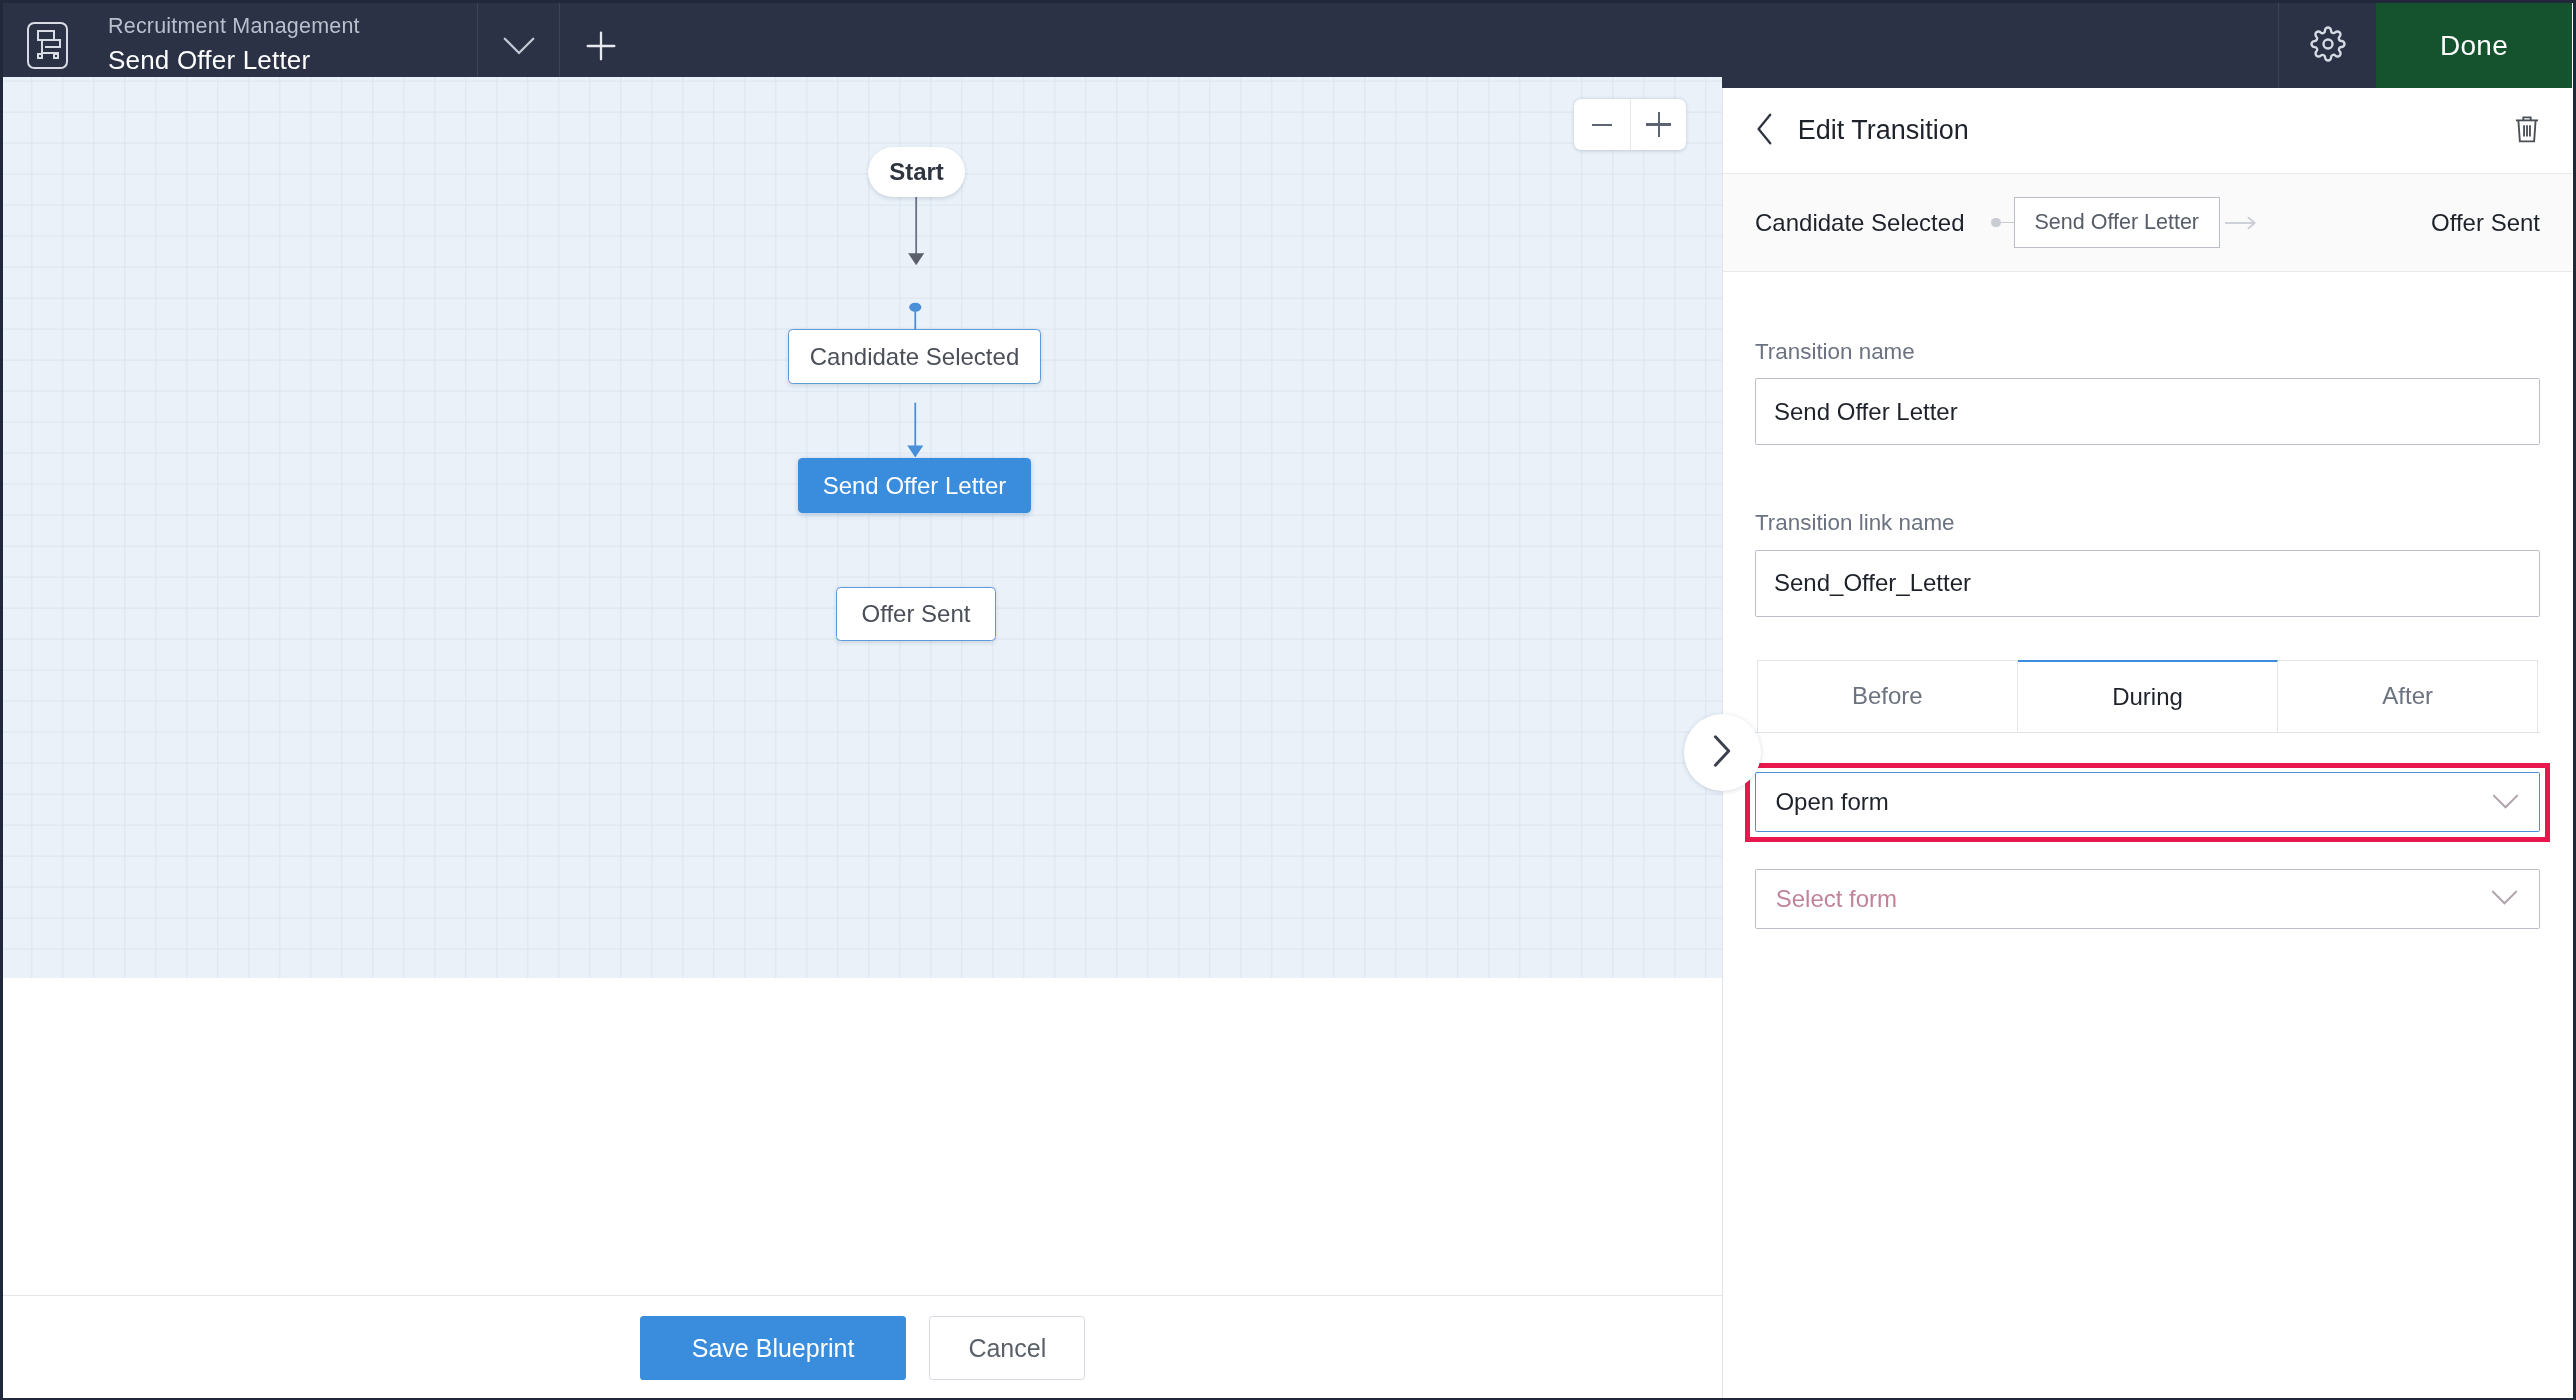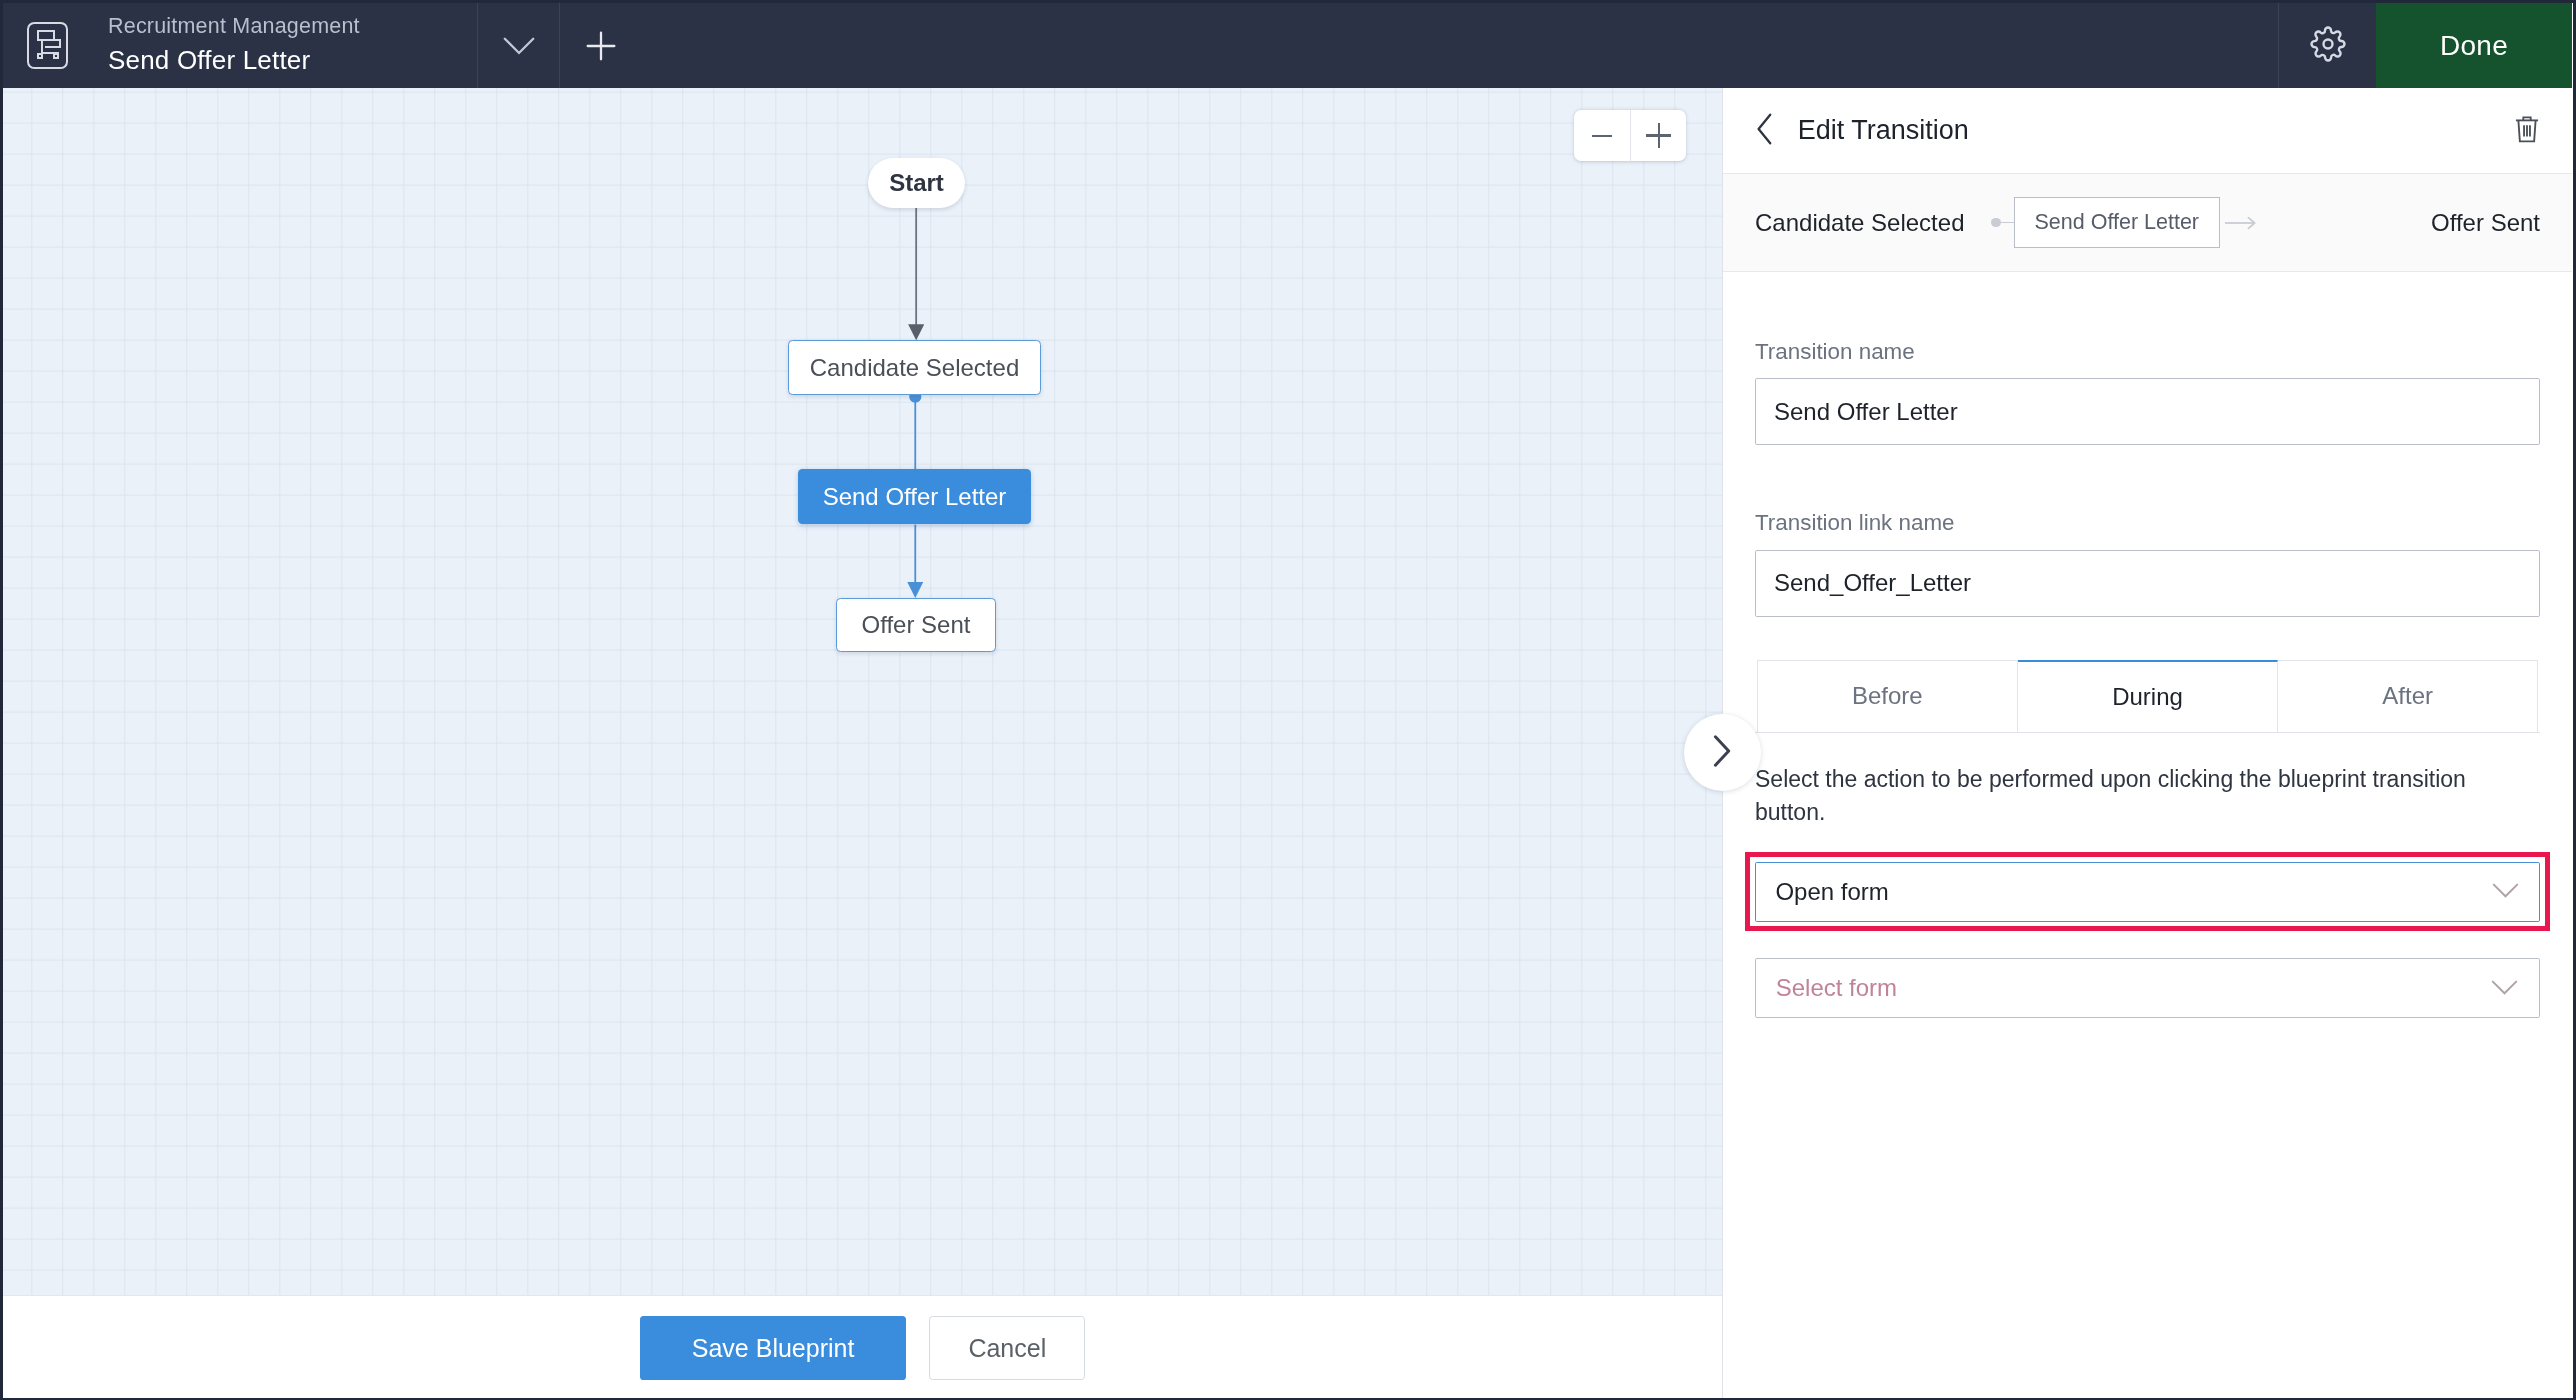--- a/index.html
+++ b/index.html
@@ -77,22 +77,22 @@
     border-left: 0.9px solid #3c4356; cursor: pointer;
   }
   .done-btn {
     width: 196px; background: #14532d; color: #fff;
     display: flex; align-items: center; justify-content: center;
     font-size: 28px; cursor: pointer; letter-spacing: 0.3px;
   }
 
   
   .canvas {
-    position: absolute; left: 0; top: 85px;
-    width: 1719px; height: 1208px;
+    position: absolute; left: 0; top: 74px;
+    width: 1719px; height: 901px;
     background-color: #eaf1f9;
     background-image:
       linear-gradient(to right, #dbe4ef 0.9px, transparent 0.9px),
       linear-gradient(to bottom, #dbe4ef 0.9px, transparent 0.9px);
     background-size: 31px 31px;
     background-position: -2.7px 3.6px;
     overflow: hidden;
   }
   .zoom-ctl {
     position: absolute; right: 36px; top: 22.4px;
@@ -392,21 +392,20 @@
 
     <div class="tabs-wrap">
       <div class="tabs">
         <div class="tab">Before</div>
         <div class="tab active">During</div>
         <div class="tab">After</div>
       </div>
     </div>
 
     <div class="tab-content">
-      <div class="hint-text">Select the action to be performed upon clicking the blueprint transition button.</div>
 
       <div class="highlight-box">
         <div class="select-ctl focused">
           <span class="select-val">Open form</span>
           <span>
             <svg width="29" height="18" viewBox="0 0 32 20">
                 <path d="M3 4 L16 17 L29 4" stroke="#b0a2aa" stroke-width="2.2" fill="none" stroke-linecap="round"></path>
               </svg>
           </span>
         </div>

